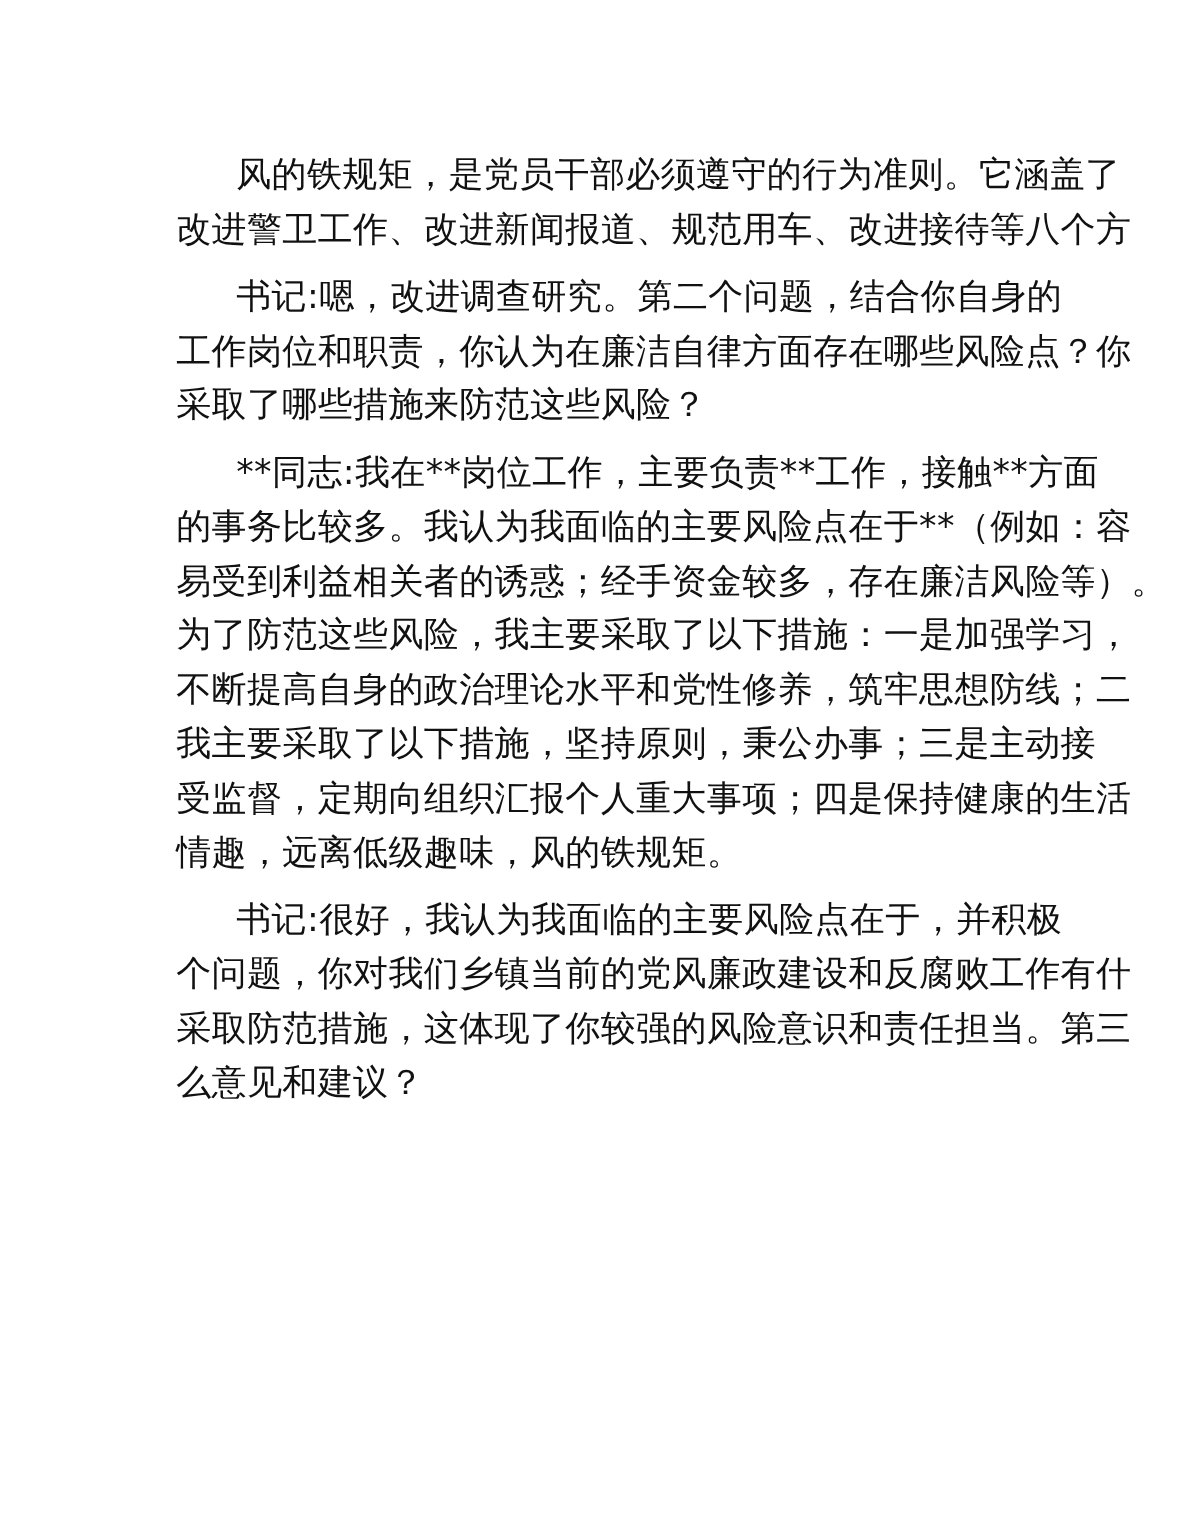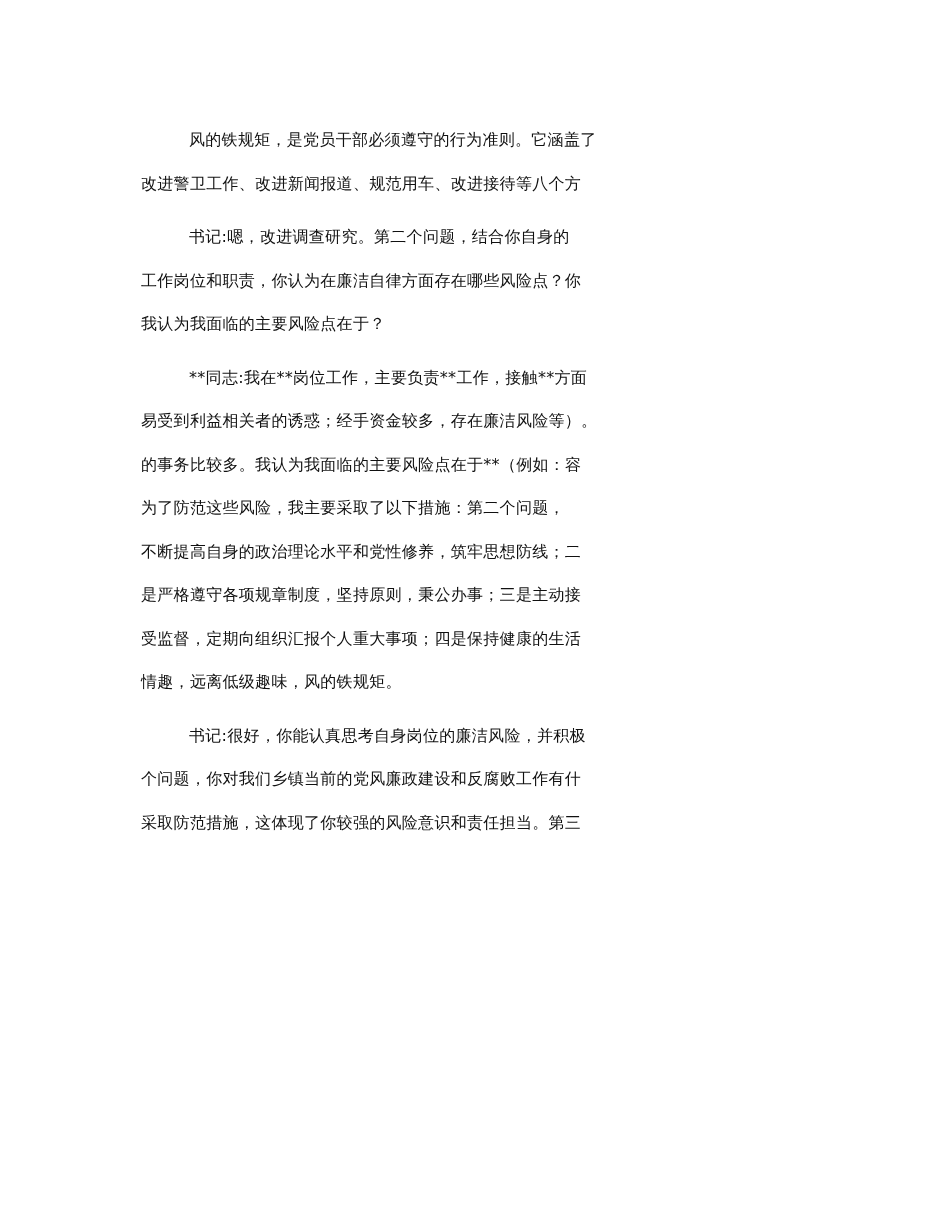--- a/index.html
+++ b/index.html
@@ -24,21 +24,21 @@
     background: #ffffff;
   }
   .content {
     position: absolute;
     left: 141px;
     top: 118px;
     width: 674px;
   }
   .para {
     margin: 0;
-    font-size: 16px;
+    font-size: 28px;
     line-height: 43.5px;
     letter-spacing: 0.3px;
   }
   .gap {
     height: 10px;
   }
   .line {
     display: block;
     white-space: nowrap;
   }
@@ -51,36 +51,37 @@
 
     <p class="para">
       <span class="line" style="padding-left:48px">风的铁规矩，是党员干部必须遵守的行为准则。它涵盖了</span>
       <span class="line">改进警卫工作、改进新闻报道、规范用车、改进接待等八个方</span>
     </p>
     <div class="gap"></div>
 
     <p class="para">
       <span class="line" style="padding-left:48px">书记:嗯，改进调查研究。第二个问题，结合你自身的</span>
       <span class="line">工作岗位和职责，你认为在廉洁自律方面存在哪些风险点？你</span>
-      <span class="line">我认为我面临的主要风险点在于？</span>
+      <span class="line">采取了哪些措施来防范这些风险？</span>
     </p>
     <div class="gap"></div>
 
     <p class="para">
       <span class="line" style="padding-left:48px">**同志:我在**岗位工作，主要负责**工作，接触**方面</span>
+      <span class="line">的事务比较多。我认为我面临的主要风险点在于**（例如：容</span>
       <span class="line">易受到利益相关者的诱惑；经手资金较多，存在廉洁风险等）。</span>
-      <span class="line">的事务比较多。我认为我面临的主要风险点在于**（例如：容</span>
-      <span class="line">为了防范这些风险，我主要采取了以下措施：第二个问题，</span>
+      <span class="line">为了防范这些风险，我主要采取了以下措施：一是加强学习，</span>
       <span class="line">不断提高自身的政治理论水平和党性修养，筑牢思想防线；二</span>
-      <span class="line">是严格遵守各项规章制度，坚持原则，秉公办事；三是主动接</span>
+      <span class="line">我主要采取了以下措施，坚持原则，秉公办事；三是主动接</span>
       <span class="line">受监督，定期向组织汇报个人重大事项；四是保持健康的生活</span>
       <span class="line">情趣，远离低级趣味，风的铁规矩。</span>
     </p>
     <div class="gap"></div>
 
     <p class="para">
-      <span class="line" style="padding-left:48px">书记:很好，你能认真思考自身岗位的廉洁风险，并积极</span>
+      <span class="line" style="padding-left:48px">书记:很好，我认为我面临的主要风险点在于，并积极</span>
       <span class="line">个问题，你对我们乡镇当前的党风廉政建设和反腐败工作有什</span>
       <span class="line">采取防范措施，这体现了你较强的风险意识和责任担当。第三</span>
+      <span class="line">么意见和建议？</span>
     </p>
 
   </div>
 </div>
 
 </body></html>

